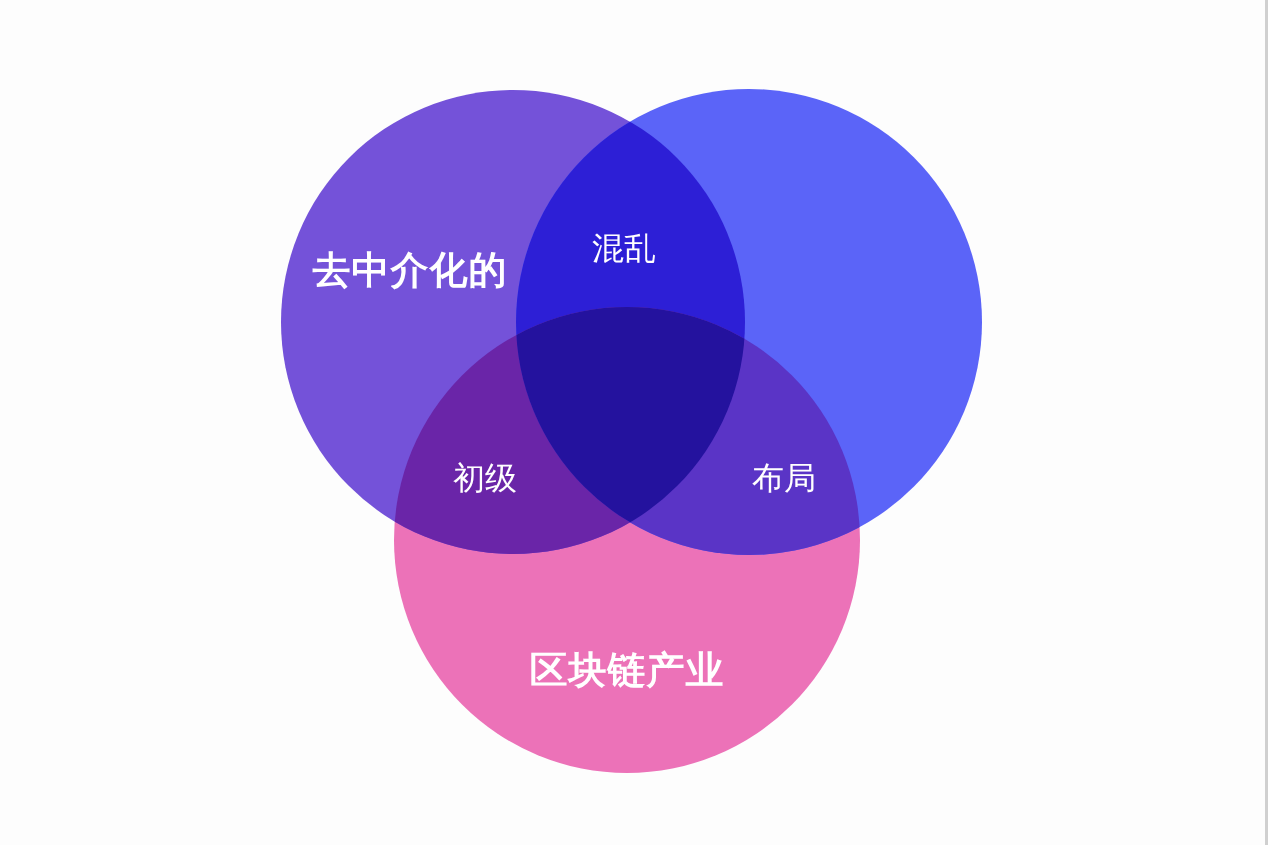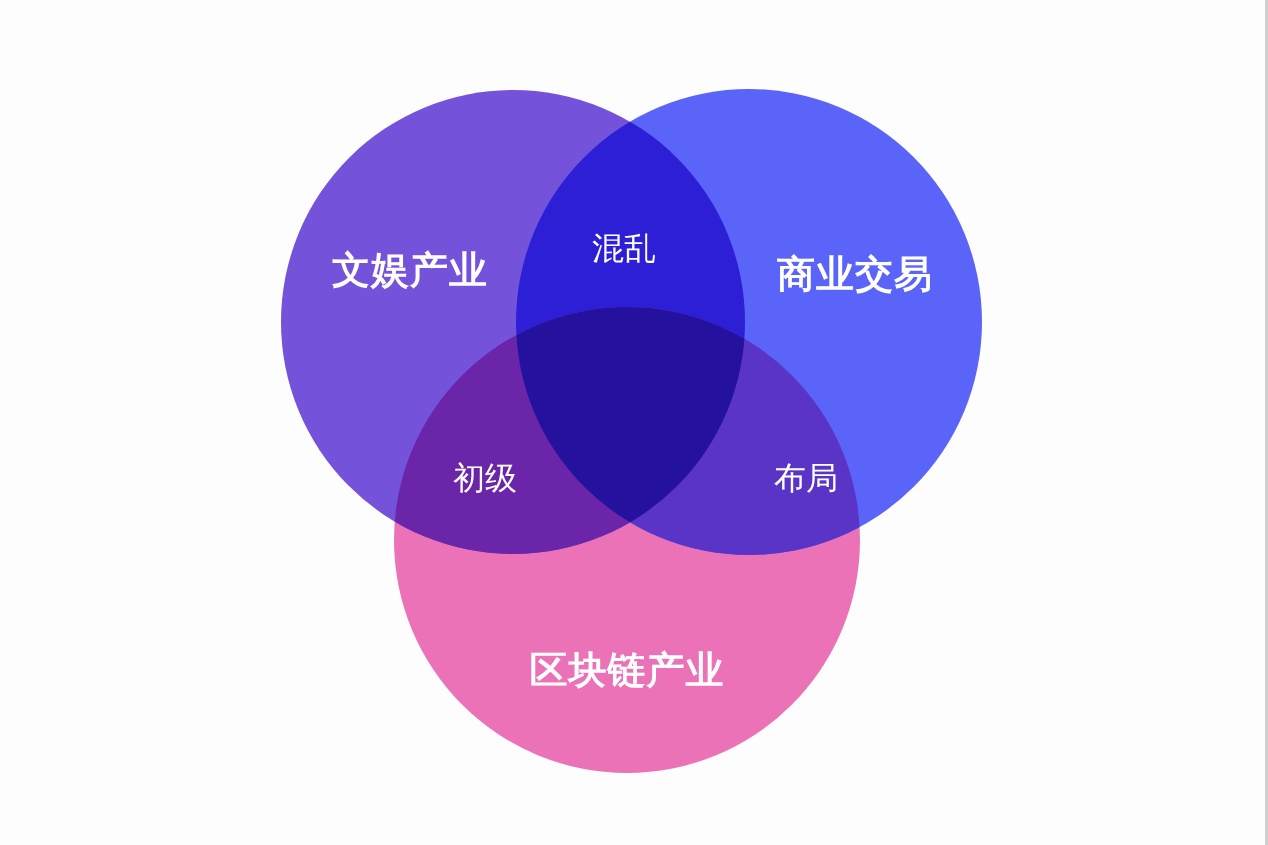--- a/index.html
+++ b/index.html
@@ -42,22 +42,21 @@
       <circle cx="627" cy="540" r="233" fill="#5a34c6"></circle>
     </g>
 
     <g clip-path="url(#cA)">
       <g clip-path="url(#cB)">
         <circle cx="627" cy="540" r="233" fill="#24129e"></circle>
       </g>
     </g>
   </svg>
 
-  <div class="lbl big" style="left:410px; top:270px;">文娱产业</div>
-  <div class="lbl big" style="left:855px; top:274px;">商业交易</div>
+  <div class="lbl big" style="left:410px; top:270px;">去中介化的</div>
   <div class="lbl big" style="left:627px; top:662px;margin-top:8px;">区块链产业</div>
 
   <div class="lbl mid" style="left:624px; top:249px;">混乱</div>
   <div class="lbl mid" style="left:485px; top:479px;">初级</div>
-  <div class="lbl mid" style="left:806px; top:479px;">布局</div>
+  <div class="lbl mid" style="left:784px; top:479px;">布局</div>
 
 </div>
 <div class="page-edge"></div>
 
 </body></html>

